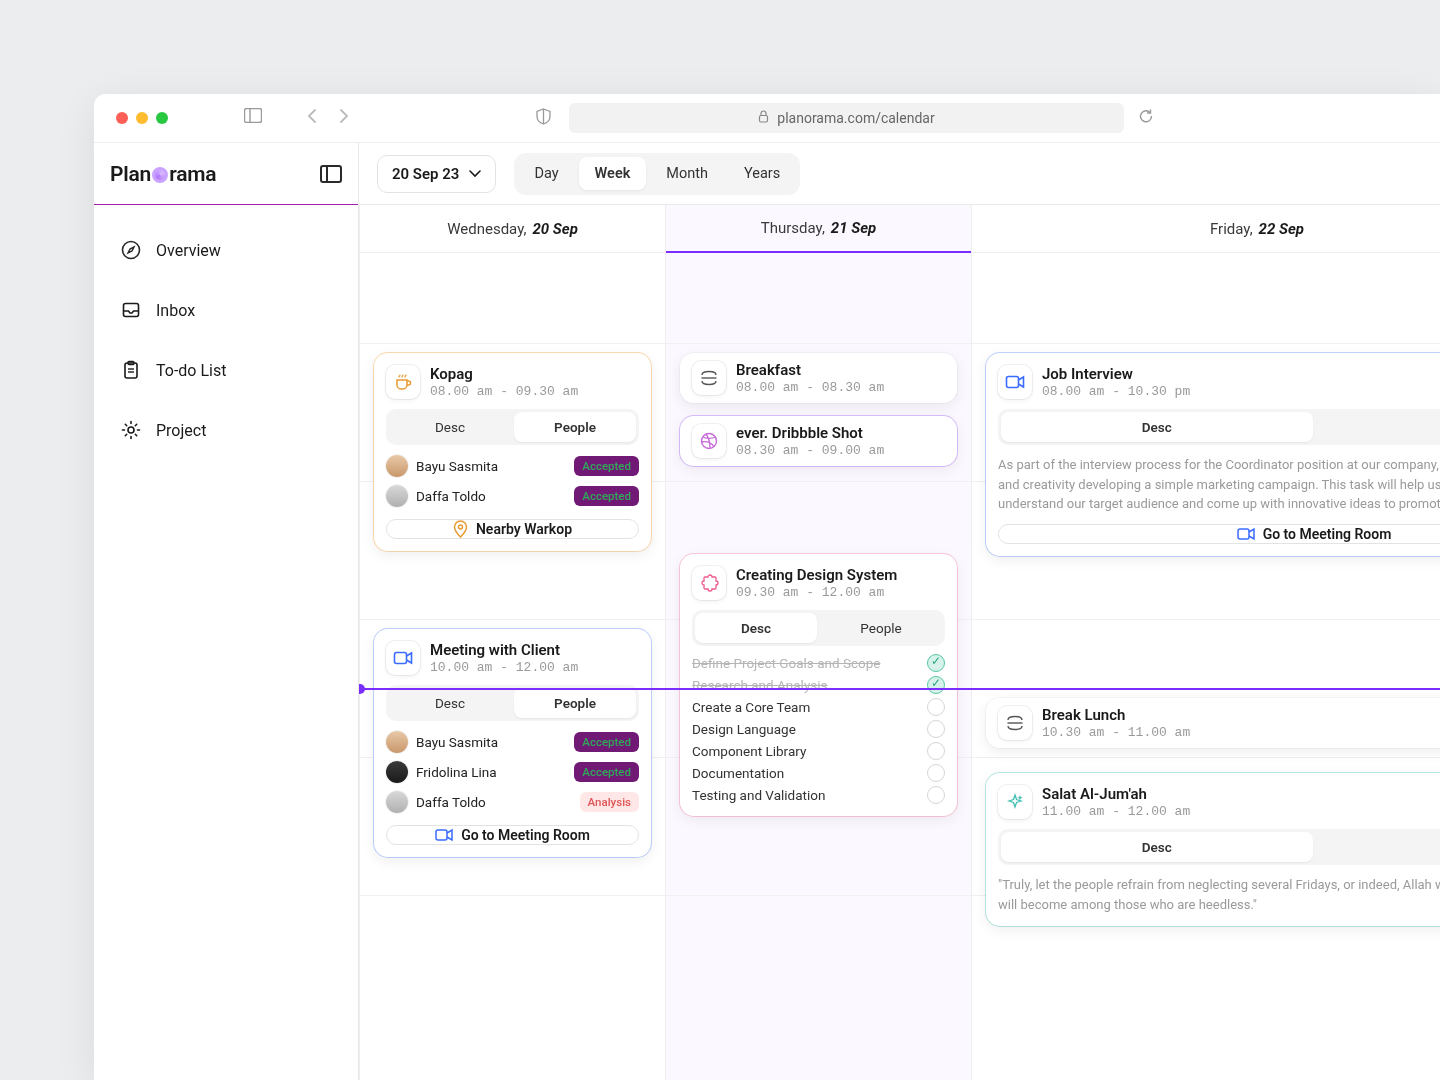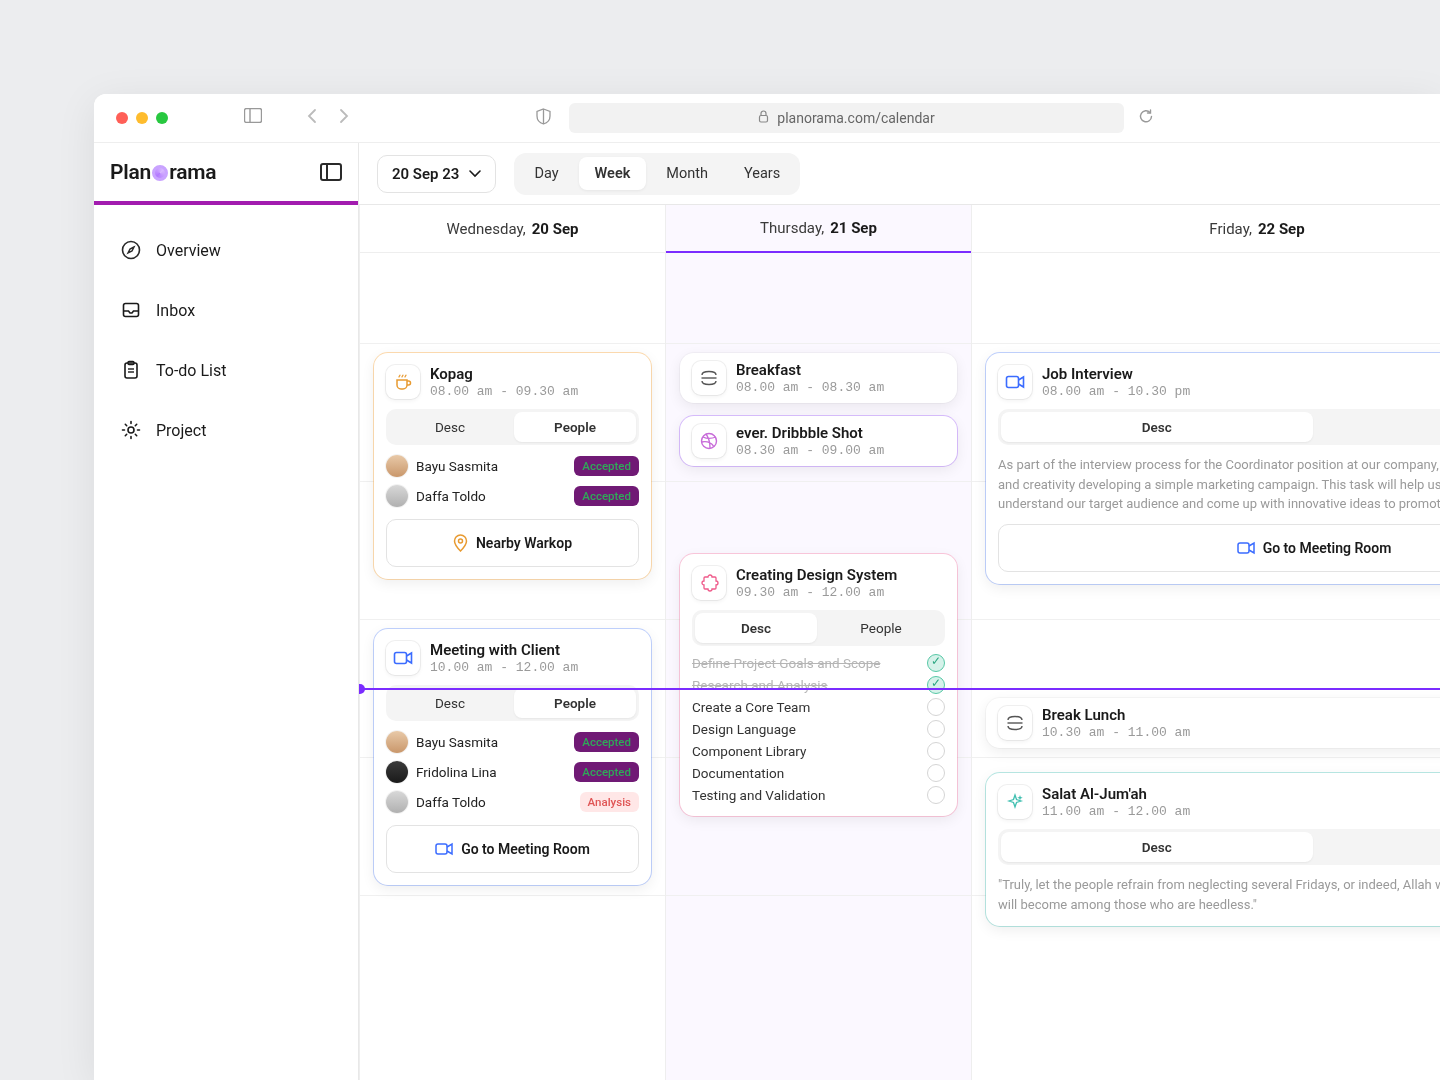--- a/index.html
+++ b/index.html
@@ -61,21 +61,21 @@
   border-right: 1px solid #e8e8e8;
   display: flex;
   flex-direction: column;
 }
 .logo-row {
   height: 62px;
   display: flex;
   align-items: center;
   justify-content: space-between;
   padding: 0 16px;
-  border-bottom: 4px solid #a21caf;
+  border-bottom: 1px solid #a21caf;
 }
 .logo { font-size: 21px; font-weight: 600; letter-spacing: -0.2px; color: #1a1a1a; display: flex; align-items: center; }
 .logo .orb { display:inline-block; width:16px; height:16px; border-radius:50%; border:3px solid #c9a3ff; margin:0 1px; position:relative; top:1px; background:conic-gradient(from 45deg,#d8b8ff,#b37aff,#d8b8ff);}
 .panel-toggle { width:22px; height:18px; border:2px solid #2a2a2a; border-radius:3px; position:relative; cursor:pointer;}
 .panel-toggle::before { content:""; position:absolute; left:4px; top:0; bottom:0; width:2px; background:#2a2a2a;}
 .nav {
   padding: 22px 14px;
   display: flex;
   flex-direction: column;
   gap: 14px;
@@ -164,21 +164,21 @@
   display: flex;
   align-items: center;
   justify-content: center;
   gap: 6px;
   border-bottom: 1px solid #eee;
   font-size: 15px;
   color: #3a3a3a;
   background: #fff;
 }
 .day-col.today .day-header { background: #fbf8ff; border-bottom: 2px solid #7b2cff; text-align: center;}
-.day-header .date { font-weight: 700; color: #1a1a1a; }
+.day-header .date { font-weight: 700; color: #1a1a1a; font-style: italic; }
 .events-area { position: absolute; top: 48px; left:0; right:0; bottom:0; } 
 
 .hour-line { position:absolute; left:0; right:0; height:1px; background:#f0f0f0;}
 
 .now-line {
   position: absolute;
   left: 0;
   right: 0;
   height: 2px;
   background: #7b2cff;
@@ -215,21 +215,21 @@
 }
 .tab.active { background:#fff; font-weight:600; box-shadow:0 1px 2px rgba(0,0,0,0.06);}
 .people-list { margin-top:8px; display:flex; flex-direction:column; gap:4px;}
 .person-row { display:flex; align-items:center; gap:8px; padding:2px 0; }
 .avatar { width:22px; height:22px; border-radius:50%; background:#ddd; flex:0 0 22px; box-shadow:0 0 0 1px rgba(0,0,0,0.05);}
 .person-name { font-size:13.5px; color:#222; flex:1;}
 .status-pill { font-size:11.5px; padding:3px 8px; border-radius:6px; font-weight:500;}
 .status-accepted { background:#701a75; color:#2fa958;}
 .status-rejected { background:#ffe7e7; color:#e05555;}
 .action-btn {
-  margin-top:10px; width:100%; height:48px; border:1px solid #e3e3e3; border-radius:10px; background:#fff;
+  margin-top:10px; width:100%; height:20px; border:1px solid #e3e3e3; border-radius:10px; background:#fff;
   display:flex; align-items:center; justify-content:center; gap:8px; font-size:14px; font-weight:600; color:#1a1a1a; cursor:pointer;
 }
 .task-list { margin-top:8px; display:flex; flex-direction:column; gap:4px;}
 .task-row { display:flex; align-items:center; justify-content:space-between; font-size:13.5px; color:#333; gap:8px;}
 .task-row.done span:first-child { text-decoration:line-through; color:#b5b5b5;}
 .task-check { width:18px; height:18px; border-radius:50%; border:1.5px solid #d5d5d5; flex:0 0 18px;}
 .task-row.done .task-check { background:#d6f2ea; border-color:#57c8a6; position:relative;}
 .task-row.done .task-check::after{content:"✓"; position:absolute; top:-1px; left:3px; font-size:12px; color:#2fa884;}
 .desc-text { margin-top:10px; font-size:13px; line-height:1.5; color:#9a9a9a;}
 

